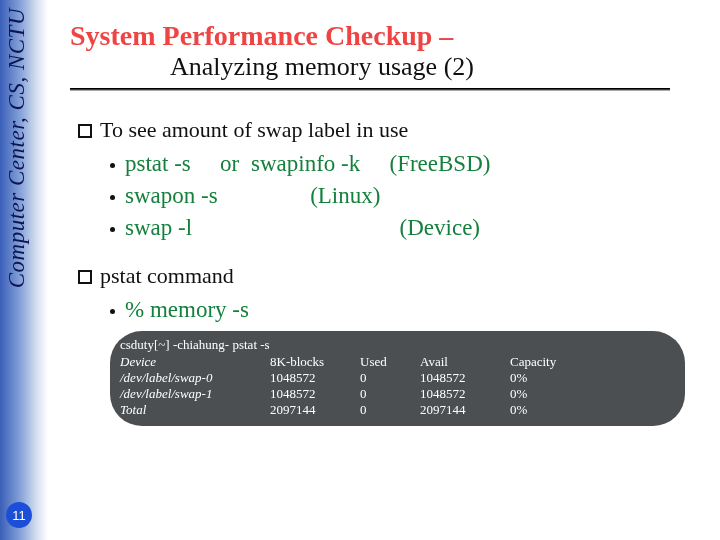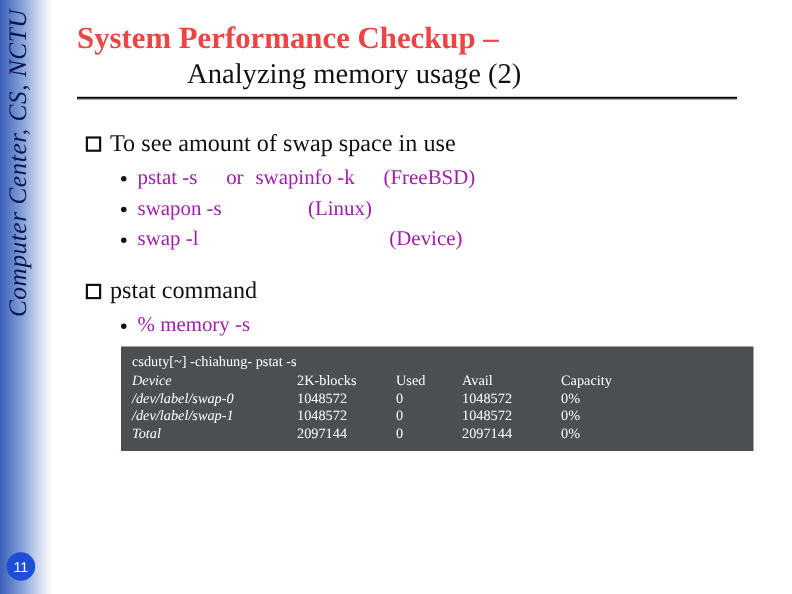--- a/index.html
+++ b/index.html
@@ -84,22 +84,22 @@
     height: 14px;
     border: 2px solid #111;
     margin-right: 8px;
     position: relative;
     top: 1px;
   }
   .sub-bullets {
     padding-left: 32px;
   }
   .sub-line {
-    font-size: 19px;
-    color: #a21caf;
+    font-size: 23px;
+    color: #15803d;
     margin-bottom: 6px;
   }
   .sub-line .dot {
     display: inline-block;
     width: 5px;
     height: 5px;
     border-radius: 50%;
     background: #111;
     vertical-align: middle;
     margin-right: 10px;
@@ -110,20 +110,21 @@
   .block2 { margin-top: 22px; }
   .terminal {
     margin-top: 8px;
     margin-left: 32px;
     width: 575px;
     background: #4b4f52;
     color: #ffffff;
     font-size: 13px;
     font-family: "Times New Roman", serif;
     padding: 6px 10px 8px 10px;
+    border-radius: 32px;
   }
   .terminal table {
     border-collapse: collapse;
     width: 100%;
   }
   .terminal td {
     padding: 0 6px 0 0;
     white-space: nowrap;
   }
   .terminal td.c1 { width: 150px; font-style: italic; }
@@ -140,21 +141,21 @@
 <div class="vertical-text">Computer Center, CS, NCTU</div>
 <div class="page-number">11</div>
 
 <div class="content">
   <div class="title-line1">System Performance Checkup –</div>
   <div class="title-line2">Analyzing memory usage (2)</div>
   <div class="title-rule"></div>
 
   <div class="bullet-block">
     <div class="q-bullet">
-      <span class="qmark"></span><span>To see amount of swap space in use</span>
+      <span class="qmark"></span><span>To see amount of swap label in use</span>
     </div>
     <div class="sub-bullets">
       <div class="sub-line">
         <span class="dot"></span><span class="cmd">pstat -s</span>&nbsp;&nbsp;&nbsp;<span class="or">or</span>&nbsp;<span class="cmd">swapinfo -k</span>&nbsp;&nbsp;&nbsp;<span class="paren">(FreeBSD)</span>
       </div>
       <div class="sub-line">
         <span class="dot"></span><span class="cmd">swapon -s</span>&nbsp;&nbsp;&nbsp;&nbsp;&nbsp;&nbsp;&nbsp;&nbsp;&nbsp;&nbsp;&nbsp;&nbsp;&nbsp;&nbsp;<span class="paren">(Linux)</span>
       </div>
       <div class="sub-line">
         <span class="dot"></span><span class="cmd">swap -l</span>&nbsp;&nbsp;&nbsp;&nbsp;&nbsp;&nbsp;&nbsp;&nbsp;&nbsp;&nbsp;&nbsp;&nbsp;&nbsp;&nbsp;&nbsp;&nbsp;&nbsp;&nbsp;&nbsp;&nbsp;&nbsp;&nbsp;&nbsp;&nbsp;&nbsp;&nbsp;&nbsp;&nbsp;&nbsp;&nbsp;&nbsp;&nbsp;&nbsp;&nbsp;<span class="paren">(Device)</span>
@@ -173,21 +174,21 @@
     </div>
 
     <div class="terminal">
       <table>
         <tbody>
             <tr class="prompt-row">
           <td colspan="5">csduty[~] -chiahung- pstat -s</td>
         </tr>
         <tr>
           <td class="c1">Device</td>
-          <td class="c2">2K-blocks</td>
+          <td class="c2">8K-blocks</td>
           <td class="c3">Used</td>
           <td class="c4">Avail</td>
           <td class="c5">Capacity</td>
         </tr>
         <tr>
           <td class="c1">/dev/label/swap-0</td>
           <td class="c2">1048572</td>
           <td class="c3">0</td>
           <td class="c4">1048572</td>
           <td class="c5">0%</td>

